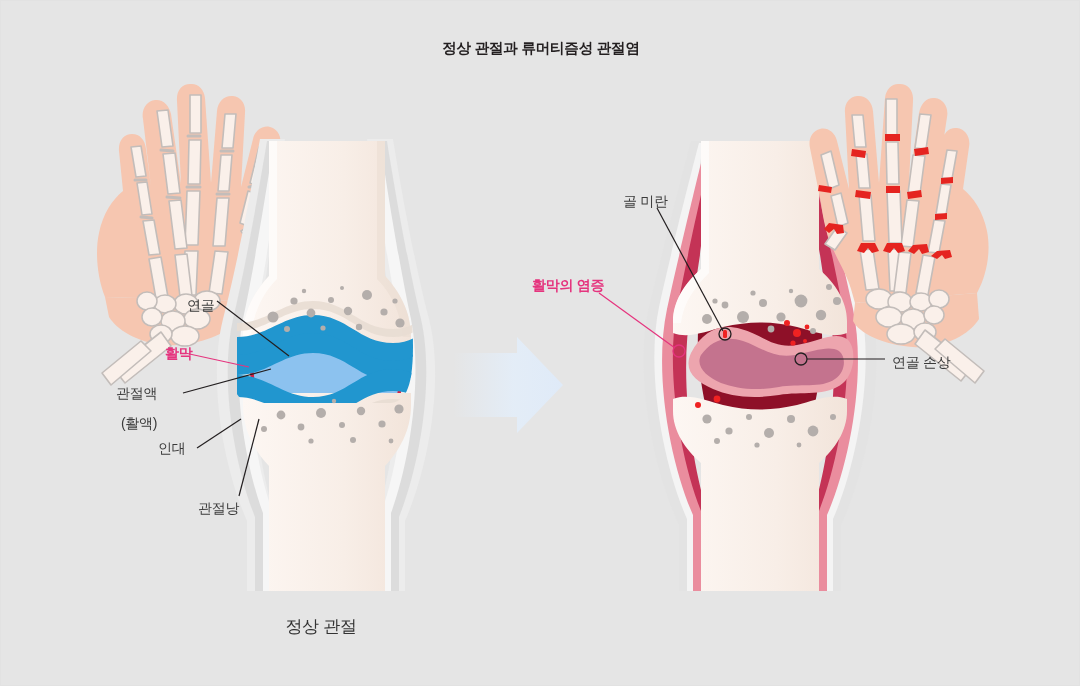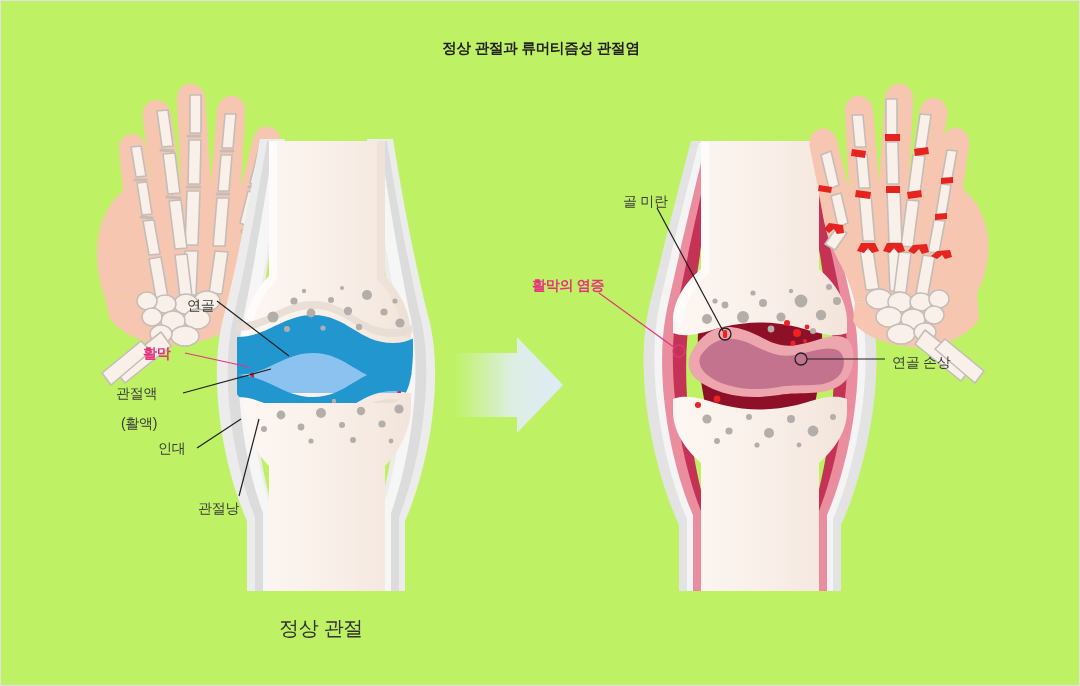--- a/index.html
+++ b/index.html
@@ -3,34 +3,34 @@
 <meta charset="utf-8">
 <style>
   html,body{margin:0;padding:0;background:#fff;}
   body{
     font-family:"Liberation Sans","DejaVu Sans",sans-serif;
     -webkit-font-smoothing:antialiased;
   }
   #canvas{
     position:relative;
     width:1080px;height:686px;
-    background:#bef264;
+    background:#e5e5e5;
     border:1px solid #e2e2e2;
     box-sizing:border-box;
     overflow:hidden;
   }
   #title{
     position:absolute;left:0;top:38px;width:1080px;
     text-align:center;
     font-size:14.5px;font-weight:bold;color:#231f20;
     letter-spacing:-0.2px;
   }
   .caption{
     position:absolute;
-    font-size:20px;color:#333;
+    font-size:17px;color:#333;
     text-align:center;width:300px;
     letter-spacing:-0.3px;
   }
   #caption-normal{left:170px;top:614px;}
   #caption-ra{left:610px;top:614px;}
 
   .lbl{
     position:absolute;
     font-size:14px;
     color:#3a3a3a;
@@ -458,21 +458,21 @@
       <line x1="598" y1="292" x2="674" y2="347" stroke="#e5347e" stroke-width="1.2"></line>
       <circle cx="678" cy="350" r="6" fill="none" stroke="#e5347e" stroke-width="1.3"></circle>
 
       <line x1="806" y1="358" x2="884" y2="358" stroke="#231f20" stroke-width="1.2"></line>
       <circle cx="800" cy="358" r="6" fill="none" stroke="#231f20" stroke-width="1.3"></circle>
     </g>
   </svg>
 
   <div class="lbl" style="left:186px;top:282px;margin-top:12px;">연골</div>
 
-  <div class="lbl pink" style="left:142px;top:342px;">활막</div>
+  <div class="lbl pink" style="left:164px;top:342px;">활막</div>
 
   <div class="lbl" style="left:115px;top:382px;">관절액</div>
   <div class="lbl" style="left:120px;top:412px;">(활액)</div>
 
   <div class="lbl" style="left:157px;top:437px;">인대</div>
 
   <div class="lbl" style="left:197px;top:497px;">관절낭</div>
 
   <div class="lbl" style="left:622px;top:190px;">골 미란</div>
 

